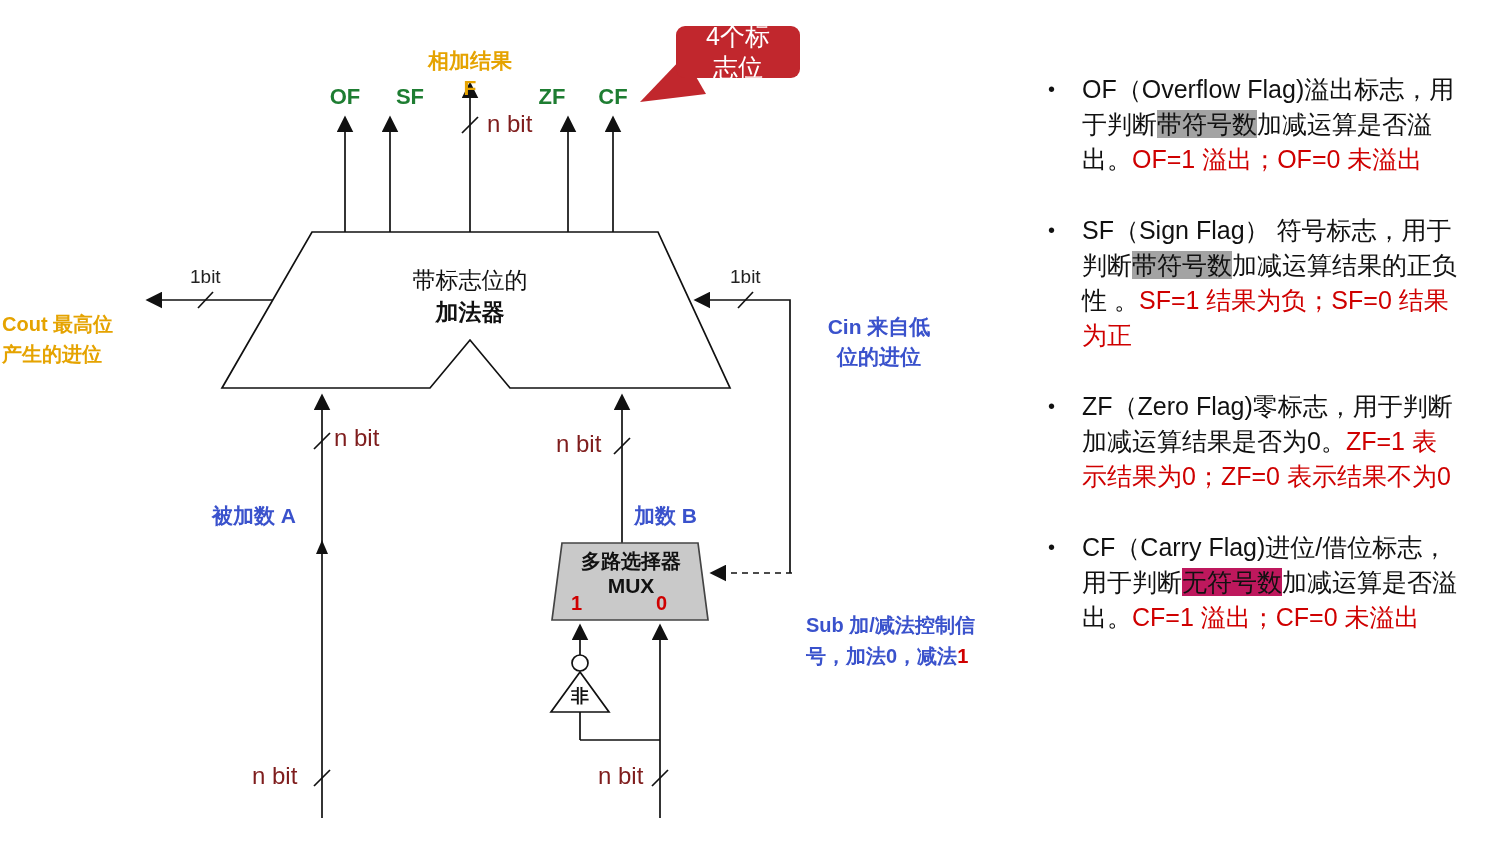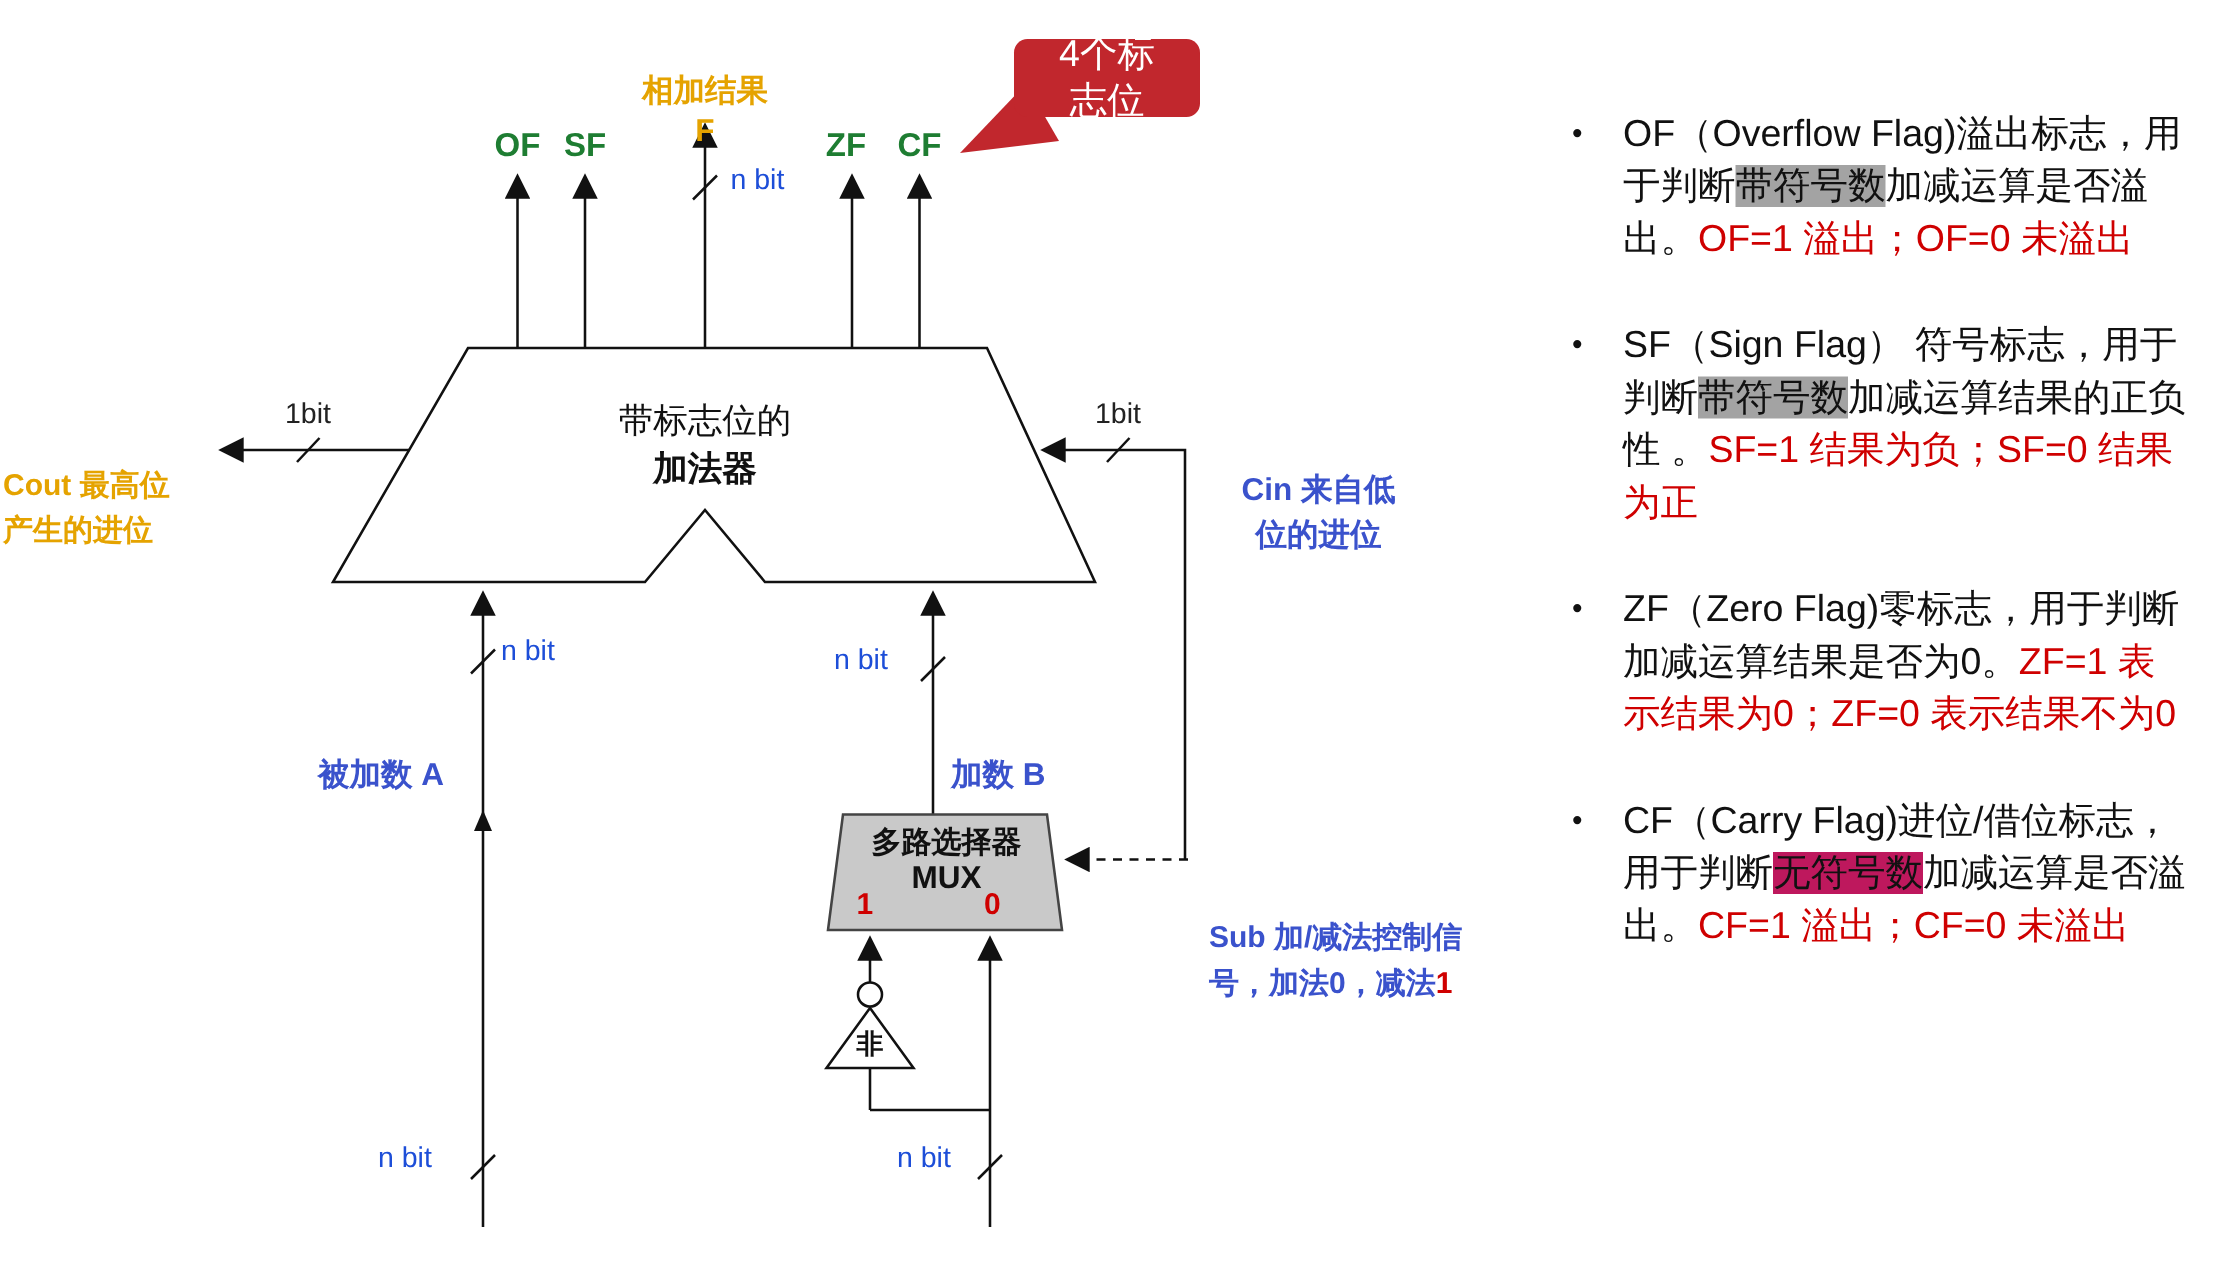--- a/index.html
+++ b/index.html
@@ -4,21 +4,21 @@
 <style>
   html,body{margin:0;padding:0;}
   body{
     width:1490px;height:852px;background:#ffffff;position:relative;overflow:hidden;
     font-family:"Liberation Sans", sans-serif;color:#111;
   }
   .lbl{position:absolute;white-space:nowrap;}
   .orange{color:#e5a300;font-weight:700;margin-top:41px;}
   .blue{color:#3a52cc;font-weight:600;margin-top:32px;}
   .green{color:#1e7d32;font-weight:600;}
-  .nb{font-size:19px;color:#1d4ed8;}
+  .nb{font-size:24px;color:#7f1d1d;}
   .onebit{font-size:19px;color:#222;}
   .flag{font-size:22px;text-align:center;width:32px;}
   .two-line{white-space:normal;line-height:30px;font-size:20px;}
   .center{text-align:center;}
   .bubble{
     position:absolute;left:676px;top:26px;width:124px;height:52px;
     background:#c1272d;border-radius:9px;color:#fff;
     display:flex;align-items:center;justify-content:center;
   }
   .bubble-inner{width:82px;text-align:center;font-size:25px;line-height:31px;white-space:normal;}
@@ -89,22 +89,22 @@
 </svg>
 
 <div class="lbl orange" style="left:400px;top:6px;width:140px;text-align:center;font-size:21px;line-height:27px;">
   <div>相加结果</div>
   <div>F</div>
 </div>
 
 <div class="lbl nb" style="left:487px;top:110px;">n bit</div>
 
 <div class="lbl green flag" style="left:329px;top:84px;">OF</div>
-<div class="lbl green flag" style="left:374px;top:84px;">SF</div>
-<div class="lbl green flag" style="left:548px;top:84px;text-align:center;">ZF</div>
+<div class="lbl green flag" style="left:394px;top:84px;">SF</div>
+<div class="lbl green flag" style="left:536px;top:84px;text-align:center;">ZF</div>
 <div class="lbl green flag" style="left:597px;top:84px;">CF</div>
 
 <div class="bubble">
   <div class="bubble-inner">4个标志位</div>
 </div>
 
 <div class="adder-label">
   <div class="l1">带标志位的</div>
   <div class="l2">加法器</div>
 </div>

